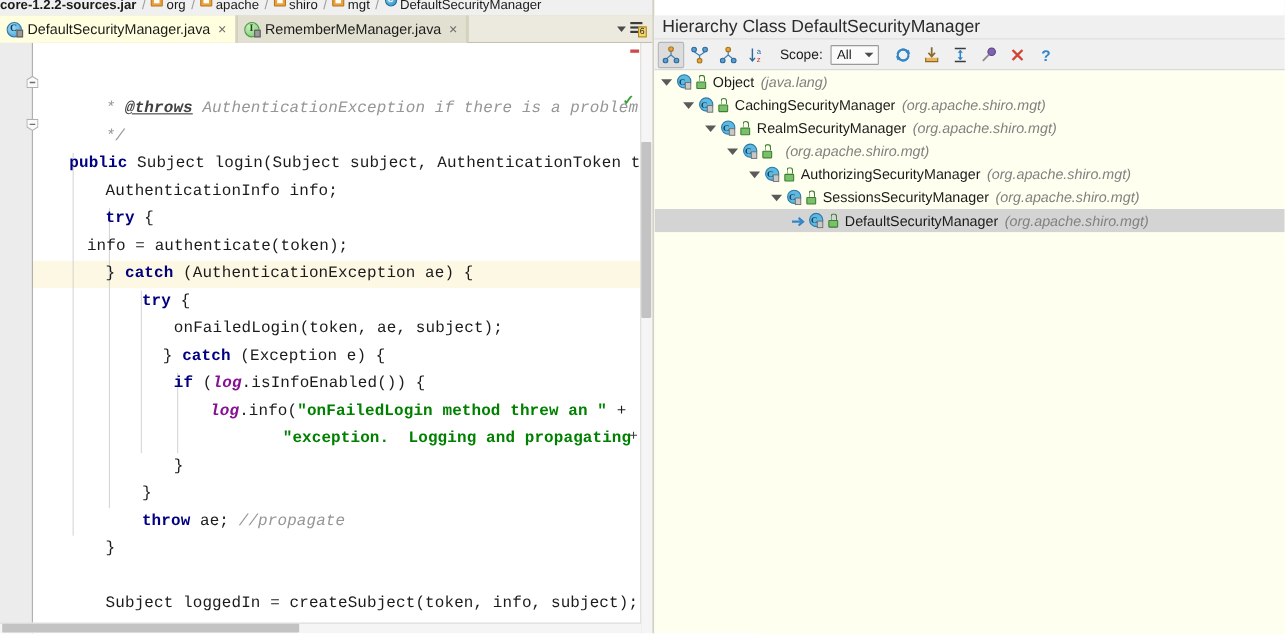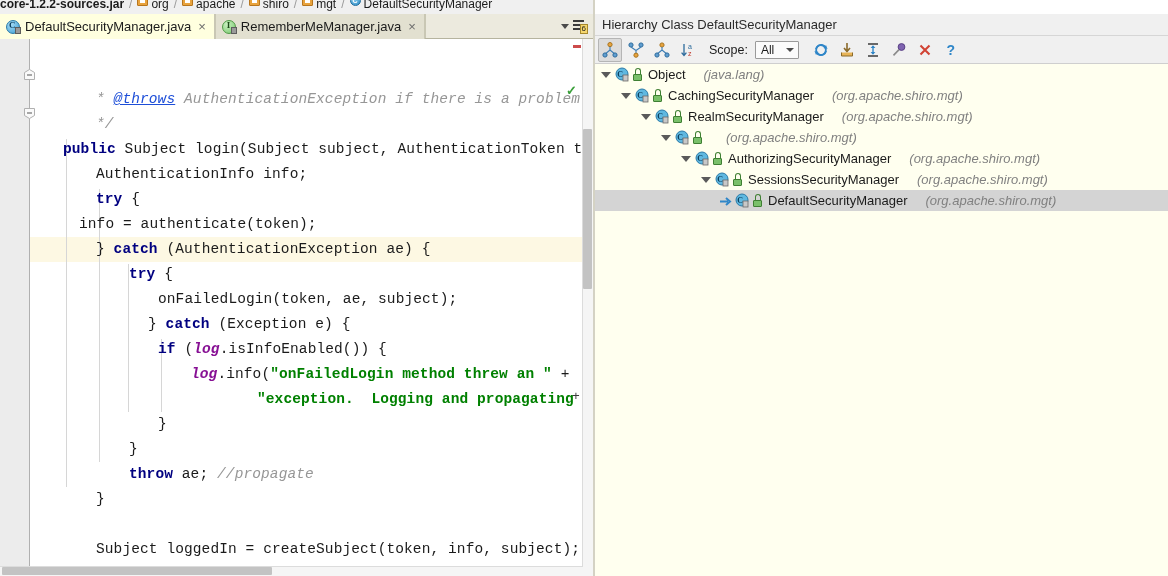--- a/index.html
+++ b/index.html
@@ -245,21 +245,21 @@
     line-height: 25px;
     white-space: pre;
     font-family: "Liberation Mono", "DejaVu Sans Mono", monospace;
     font-size: 14.5px;
     color: #1b1b1b;
     letter-spacing: 0.1px;
   }
   .kw { color: #000080; font-weight: bold; }
   .str { color: #008000; font-weight: bold; }
   .cmt { color: #969696; font-style: italic; }
-  .cmt-tag { color: #1d4ed8; font-style: italic; font-weight: normal; text-decoration: underline; text-align: center; }
+  .cmt-tag { color: #404040; font-style: italic; font-weight: bold; text-decoration: underline; text-align: center; }
   .fld { color: #871094; font-style: italic; font-weight: bold; }
 
   .indent-guide {
     position: absolute;
     width: 1px;
     background: #d6d6d6;
   }
 
   .editor-vscroll-track {
     position: absolute; right: 0; top: 0;
@@ -313,21 +313,21 @@
     position: absolute; left: 595px; top: 0;
     width: 573px; height: 576px;
     background: #ffffff;
   }
   .hier-title {
     position: absolute; left: 0; top: 14px;
     width: 573px; height: 22px;
     background: #f0f0f0;
     border-bottom: 1px solid #d6d6d6;
     box-sizing: border-box;
-    font-size: 13px;
+    font-size: 16px;
     color: #2b2b2b;
     line-height: 21px;
     padding-left: 7px;
   }
   .hier-toolbar {
     position: absolute; left: 0; top: 36px;
     width: 573px; height: 28px;
     background: #f0f0f0;
     border-bottom: 1px solid #cfcfcf;
     box-sizing: border-box;
@@ -405,21 +405,21 @@
   .lockbody {
     position:absolute; left:1px; bottom:0; width:9px; height:7px;
     background:#7ac06a; border:1px solid #3f7f33; box-sizing:border-box; border-radius:1px;
   }
   .lockshackle {
     position:absolute; left:3px; top:0; width:6px; height:6px;
     border:1.5px solid #3f7f33; border-bottom:none;
     border-radius:3px 3px 0 0; box-sizing:border-box;
   }
   .cls-name { color: #1b1b1b; }
-  .cls-pkg { color: #808080; font-style: italic; margin-left: 18px; }
+  .cls-pkg { color: #808080; font-style: italic; margin-left: 6px; }
 
   .watermark {
     position: absolute;
     left: 845px; top: 547px;
     font-family: "Liberation Mono", "DejaVu Sans Mono", monospace;
     font-size: 15px;
     color: #e3e3e3;
     letter-spacing: 0.5px;
     white-space: nowrap;
   }

